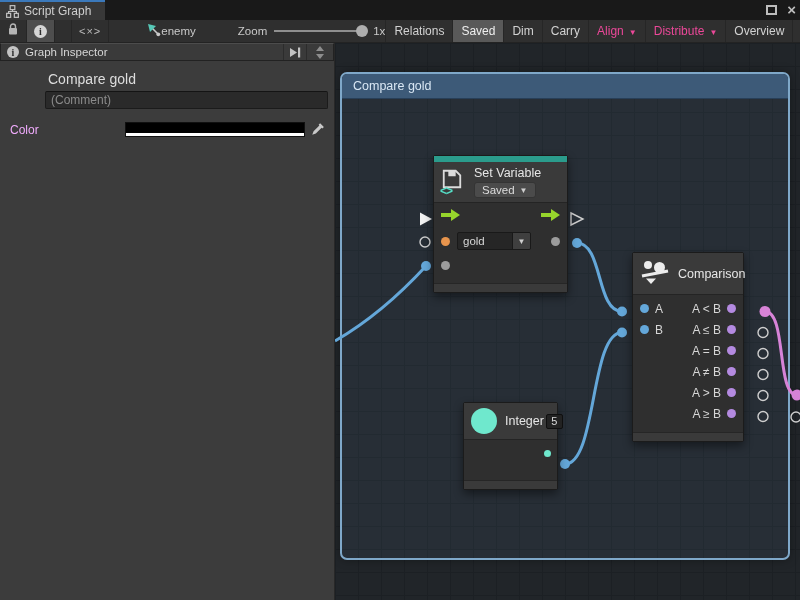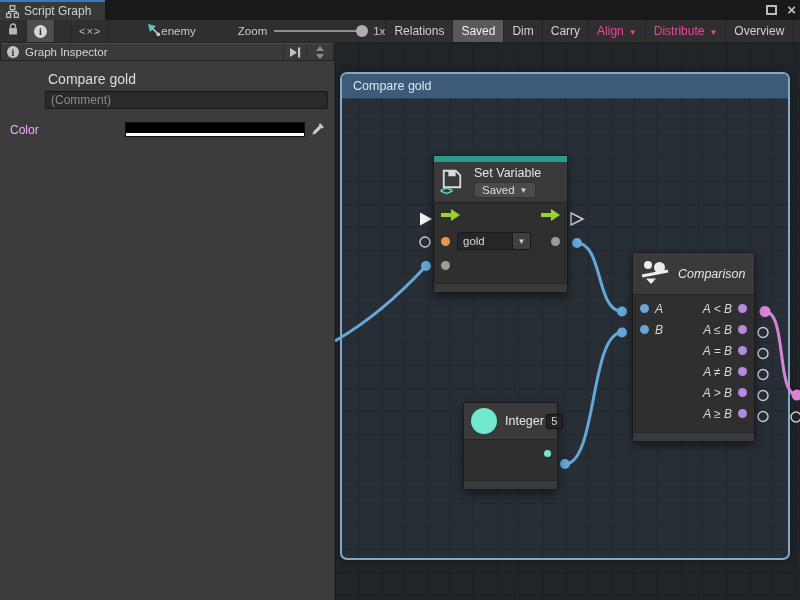--- a/index.html
+++ b/index.html
@@ -92,21 +92,21 @@
   .sv-row.flow { height:26px; justify-content:space-between; }
   .sv-row.val { height:26px; gap:7px; }
   .sv-row.last { height:22px; }
   .select { display:flex; align-items:stretch; width:74px; height:18px; background:#262626;
             border:1px solid #191919; border-radius:2px; overflow:hidden; }
   .select .sel-text { flex:1; color:#d6d6d6; font-size:11.5px; display:flex; align-items:center; padding-left:5px; }
   .select .sel-caret { width:18px; background:#3f3f3f; border-left:1px solid #191919; color:#cfcfcf;
             font-size:8px; display:flex; align-items:center; justify-content:center; }
 
   
-  .node-comparison { left:297px; top:209px; width:123px; height:190px;font-style:italic; }
+  .node-comparison { left:297px; top:209px; width:112px; height:190px; }
   .cmp-header { padding:6px 7px; gap:8px; }
   .cmp-body { padding:3px 0 6px; display:flex; flex-direction:column; border-top:1px solid #242424; }
   .cmp-row { height:21px; display:flex; align-items:center; padding:0 7px; gap:6px; }
   .cmp-row .in-label { color:#d6d6d6; font-size:12px; }
   .cmp-row .out { margin-left:auto; display:flex; align-items:center; gap:6px; }
   .cmp-row .out-label { color:#d6d6d6; font-size:12px; }
 
   
   .node-integer { left:128px; top:359px; width:95px; height:88px; }
   .int-header { padding:5px 7px; gap:8px; }

